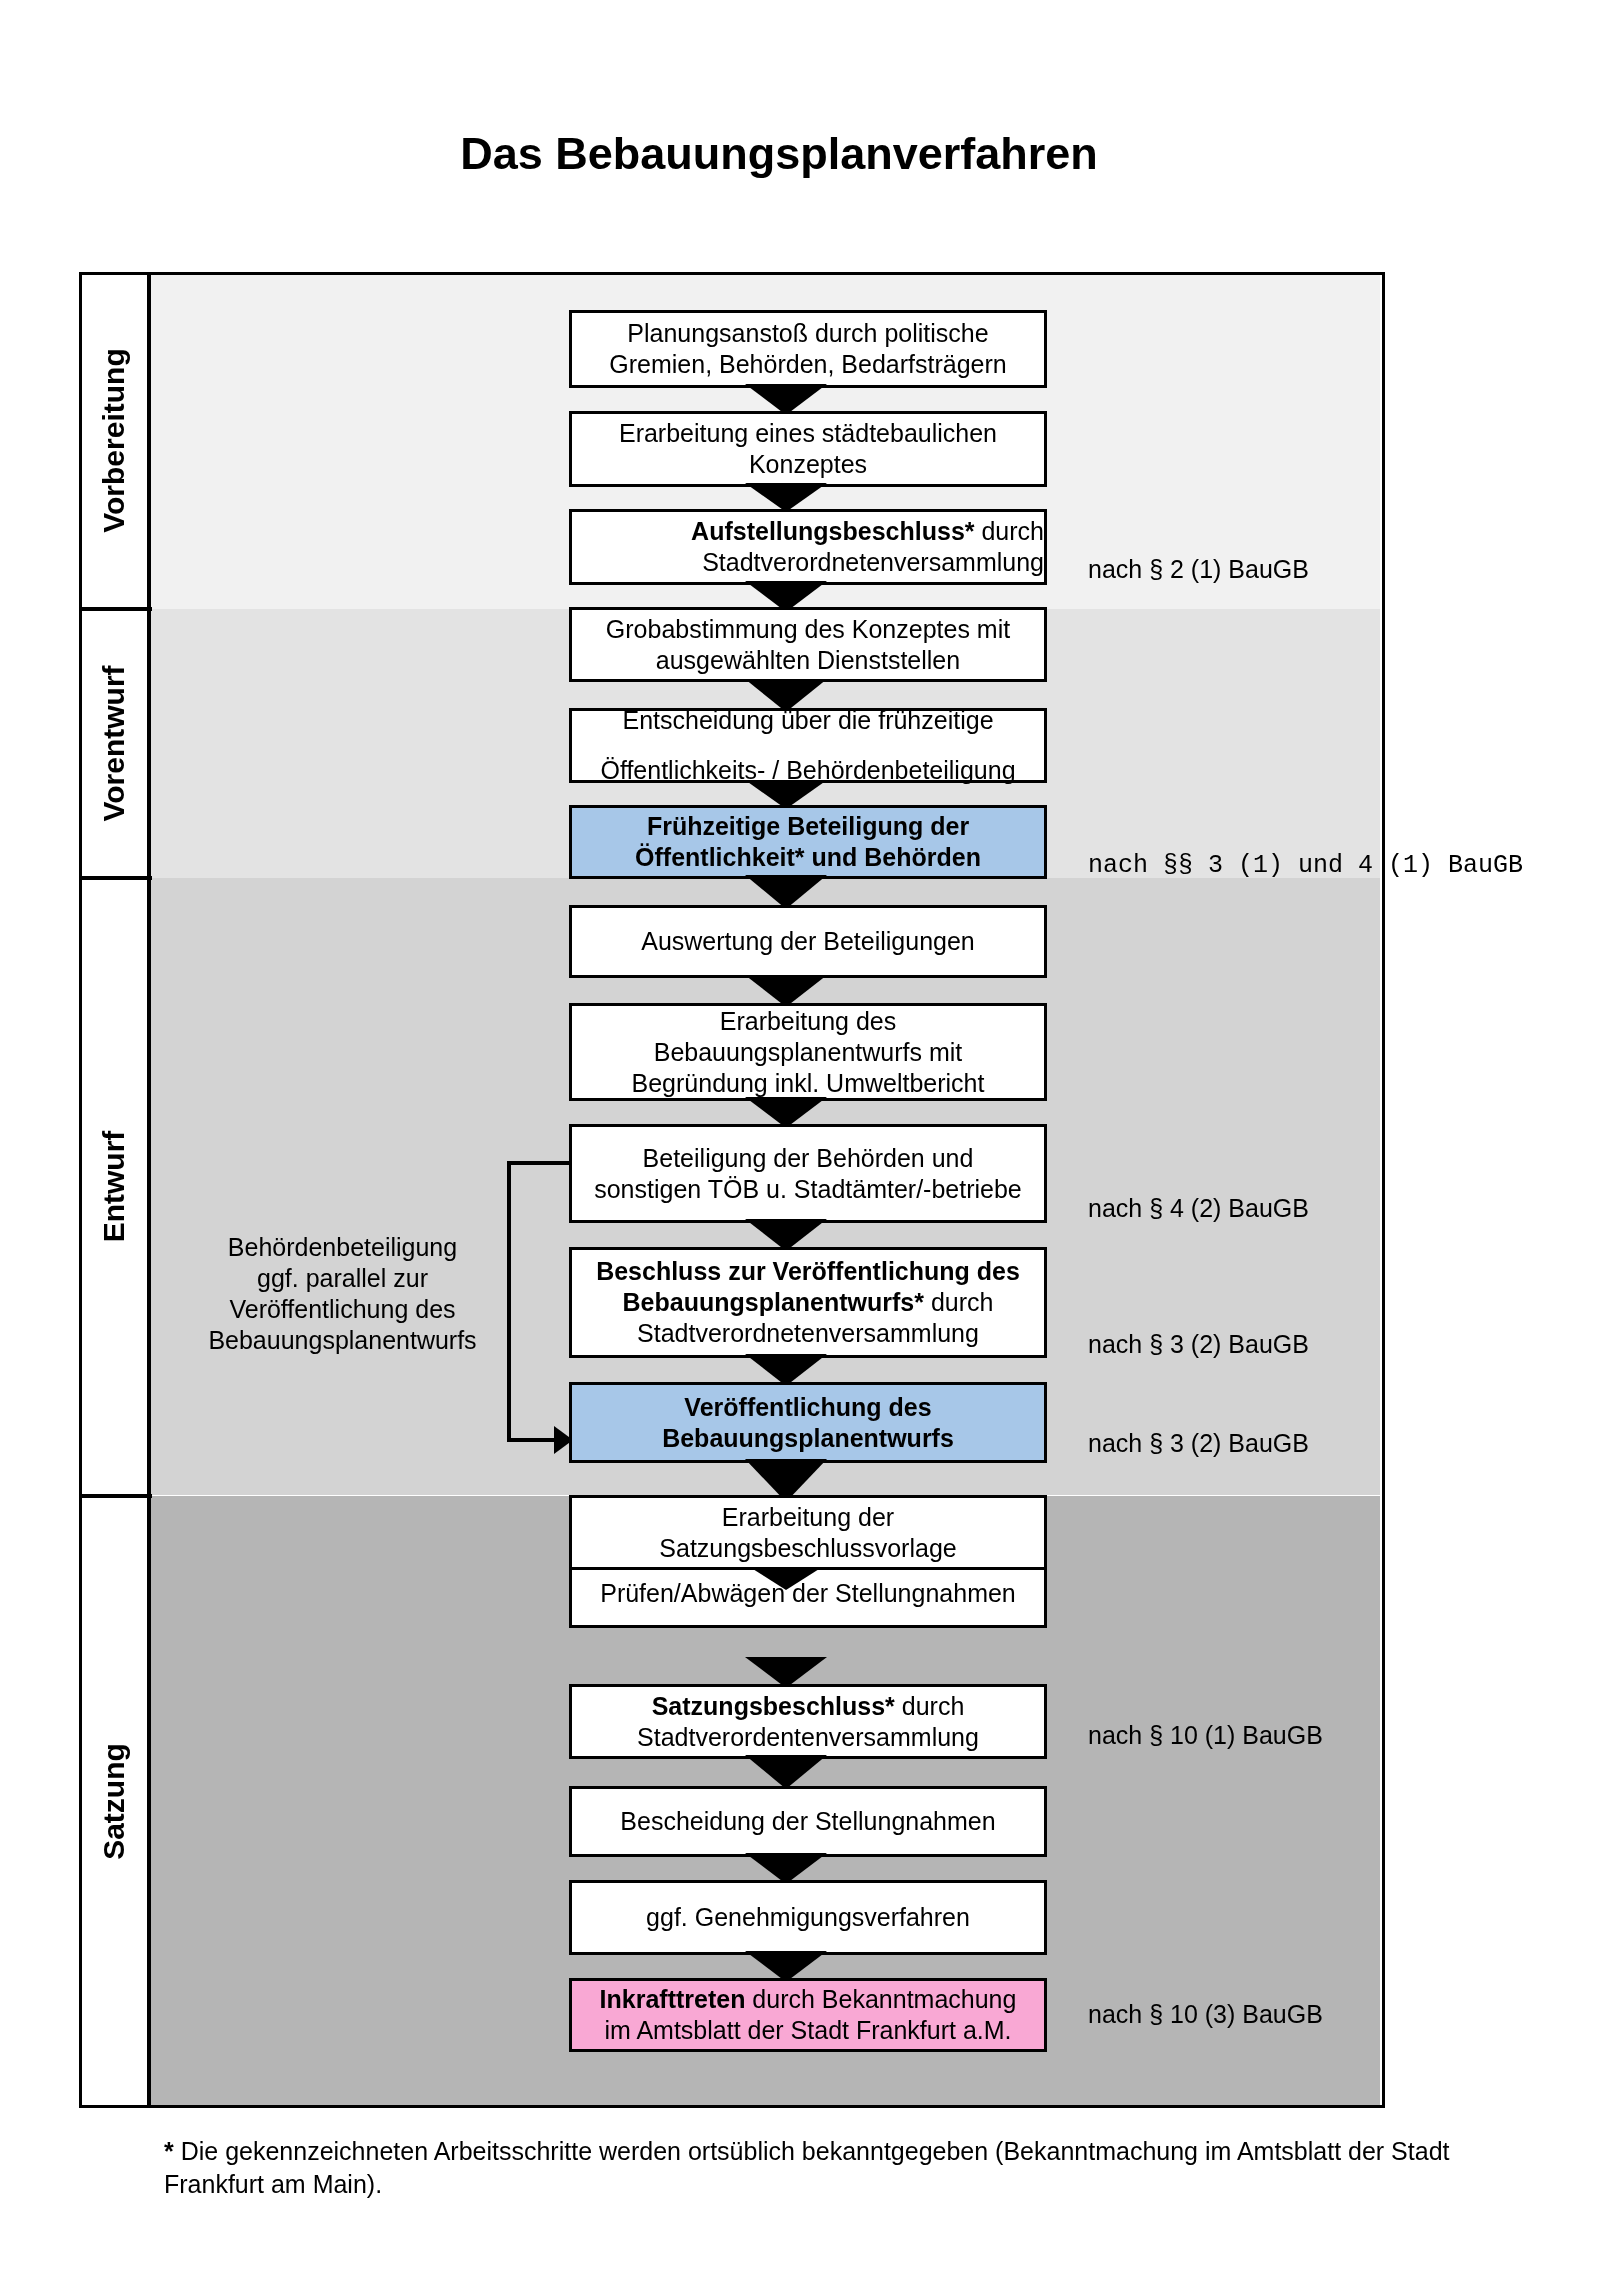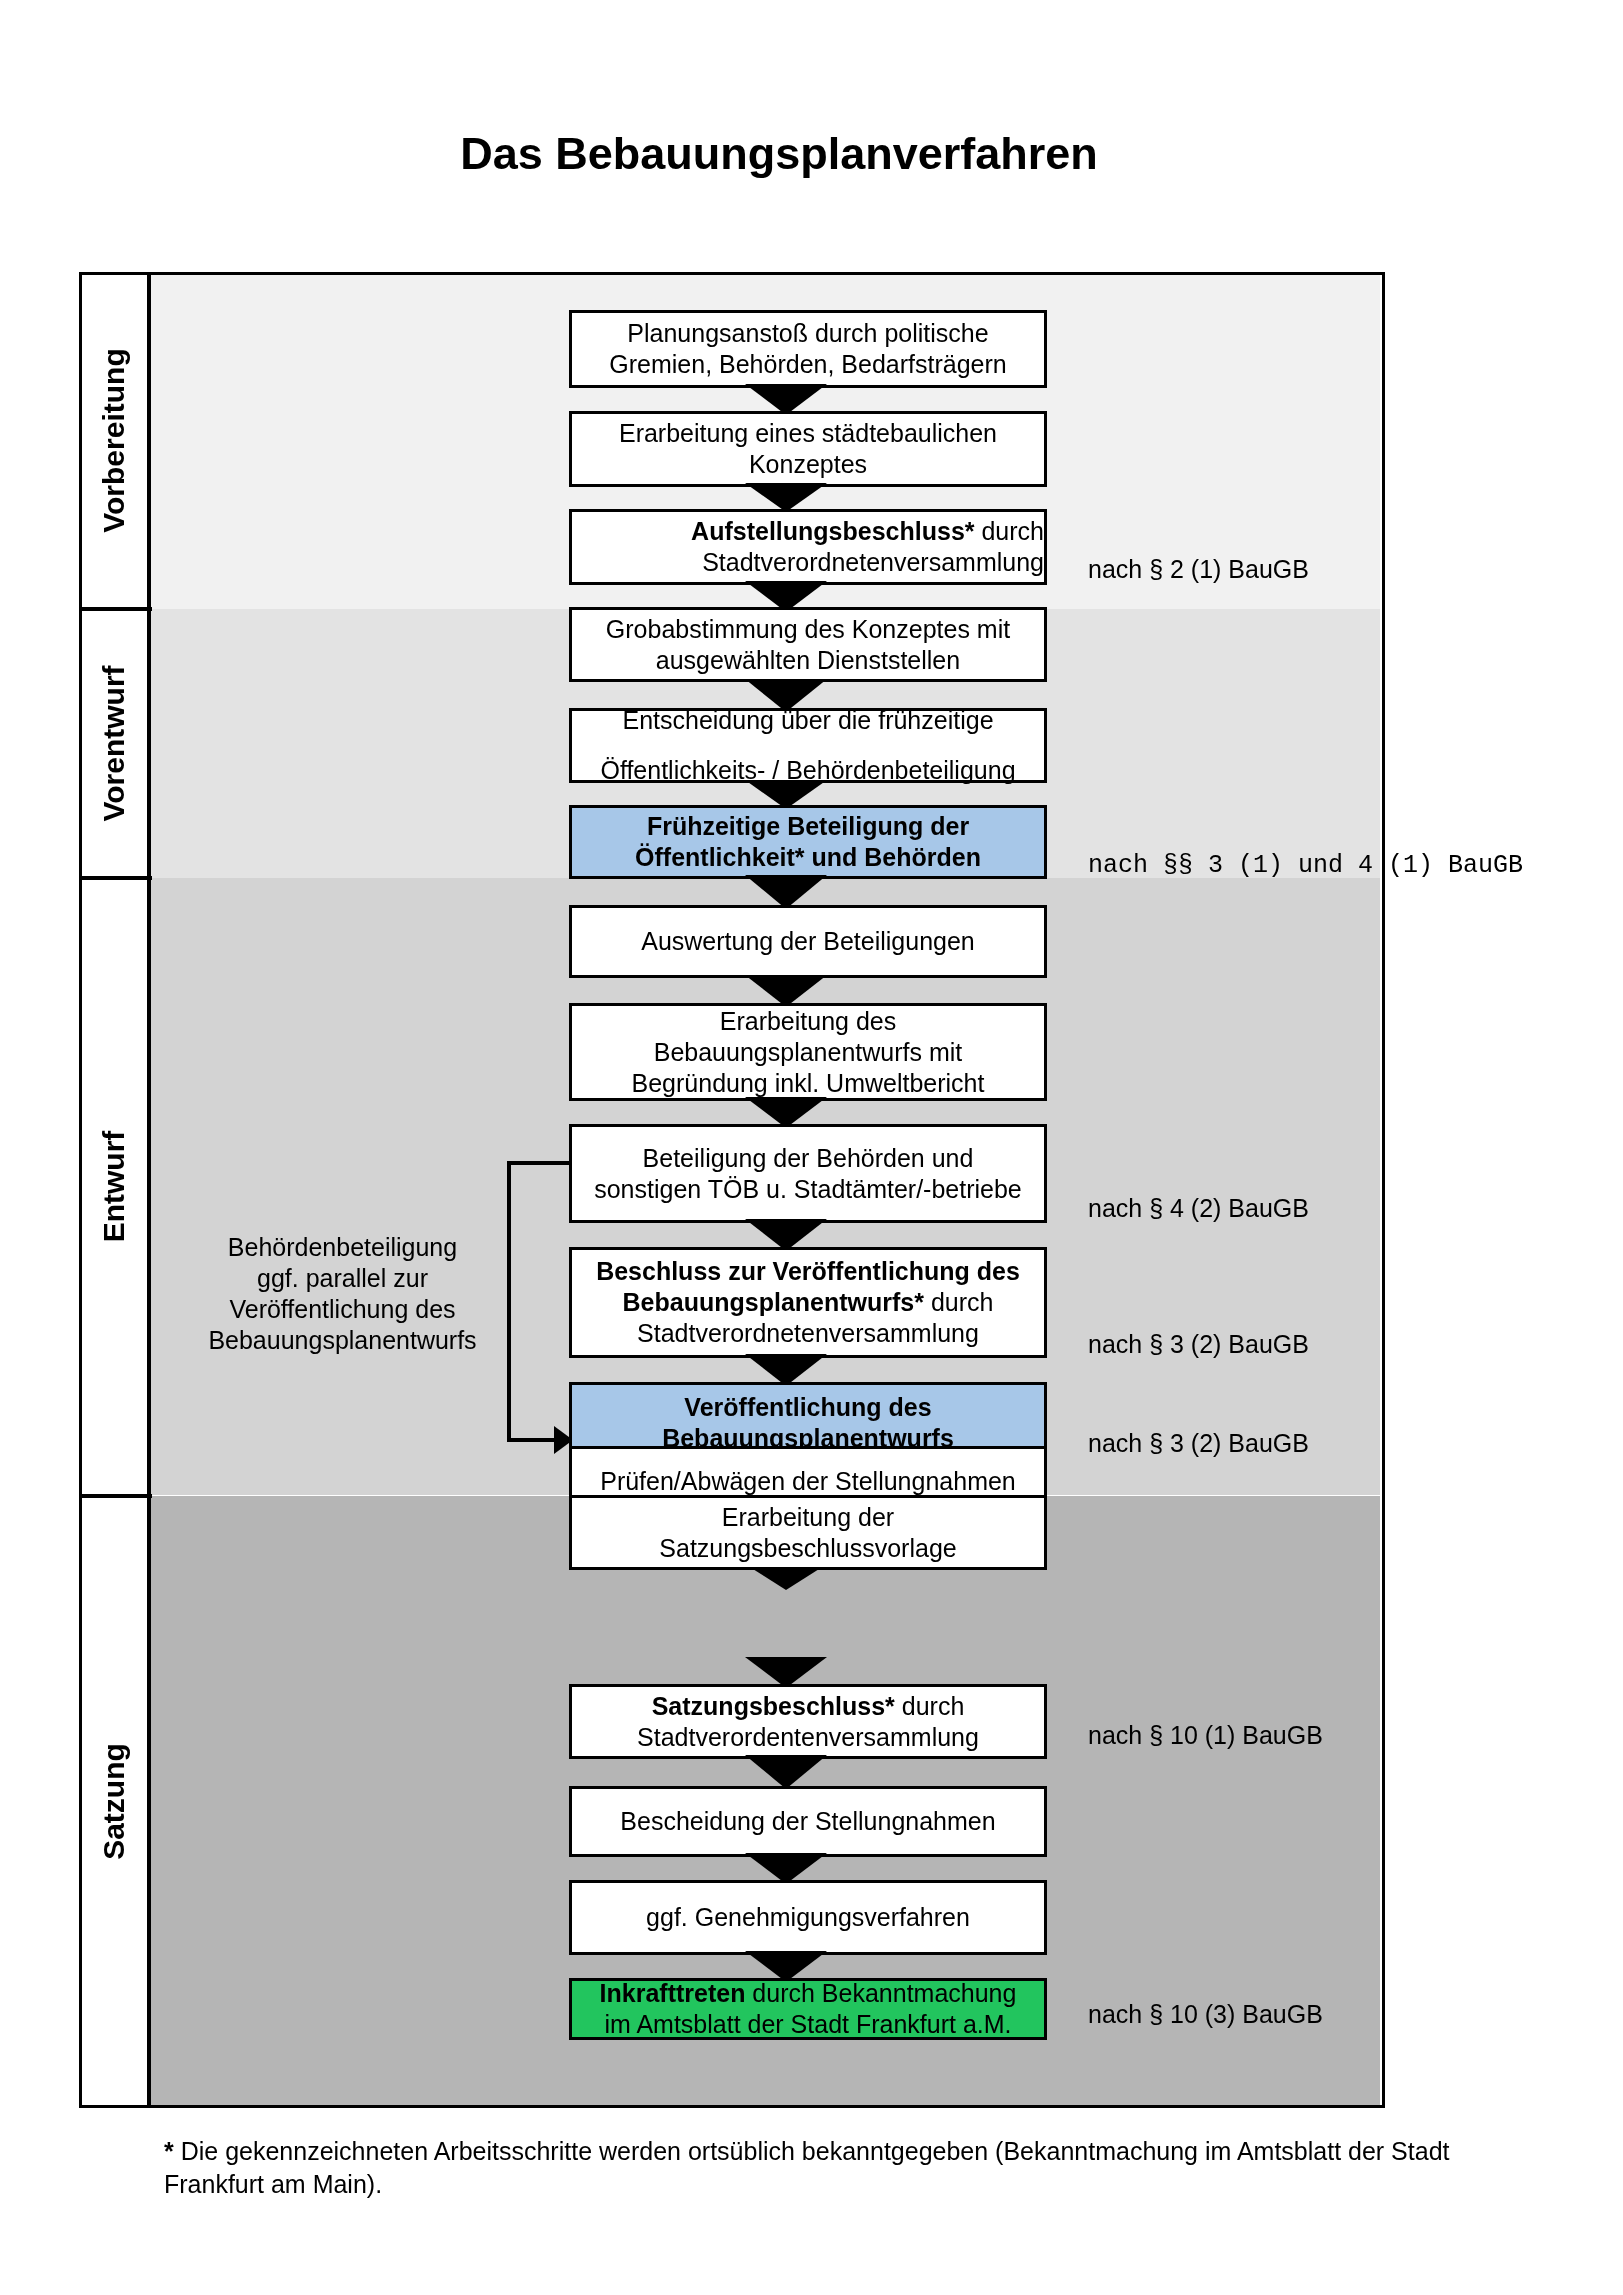--- a/index.html
+++ b/index.html
@@ -128,21 +128,21 @@
         <div class="box-line"><span class="seg-b">Beschluss zur Veröffentlichung des</span></div>
         <div class="box-line"><span class="seg-b">Bebauungsplanentwurfs*</span><span> durch</span></div>
         <div class="box-line"><span>Stadtverordnetenversammlung</span></div>
       </div>
       <div class="flow-arrow" style="top: 1354px; border-top: 32px solid rgb(0, 0, 0);"></div>
       <div class="flow-box" style="top: 1382px; height: 81px; background: rgb(167, 199, 232);">
         <div class="box-line"><span class="seg-b">Veröffentlichung des</span></div>
         <div class="box-line"><span class="seg-b">Bebauungsplanentwurfs</span></div>
       </div>
       <div class="flow-arrow" style="top: 1459px; border-top: 43px solid rgb(0, 0, 0);"></div>
-      <div class="flow-box" style="top: 1446px; height: 70px;">
+      <div class="flow-box" style="top: 1558px; height: 70px;">
         <div class="box-line"><span>Prüfen/Abwägen der Stellungnahmen</span></div>
       </div>
       <div class="flow-arrow" style="top: 1564px; border-top: 26px solid rgb(0, 0, 0);"></div>
       <div class="flow-box" style="top: 1495px; height: 75px;">
         <div class="box-line"><span>Erarbeitung der</span></div>
         <div class="box-line"><span>Satzungsbeschlussvorlage</span></div>
       </div>
       <div class="flow-arrow" style="top: 1657px; border-top: 31px solid rgb(0, 0, 0);"></div>
       <div class="flow-box" style="top: 1684px; height: 75px;">
         <div class="box-line"><span class="seg-b">Satzungsbeschluss*</span><span> durch</span></div>
@@ -150,21 +150,21 @@
       </div>
       <div class="flow-arrow" style="top: 1755px; border-top: 34px solid rgb(0, 0, 0);"></div>
       <div class="flow-box" style="top: 1786px; height: 71px; align-items: center;">
         <div class="box-line"><span>Bescheidung der Stellungnahmen</span></div>
       </div>
       <div class="flow-arrow" style="top: 1853px; border-top: 31px solid rgb(0, 0, 0);"></div>
       <div class="flow-box" style="top: 1880px; height: 75px;">
         <div class="box-line"><span>ggf. Genehmigungsverfahren</span></div>
       </div>
       <div class="flow-arrow" style="top: 1951px; border-top: 31px solid rgb(0, 0, 0);"></div>
-      <div class="flow-box" style="top: 1978px; height: 62px; background: #22c55e;">
+      <div class="flow-box" style="top: 1978px; height: 74px; background: #f9a8d4;">
         <div class="box-line"><span class="seg-b">Inkrafttreten</span><span> durch Bekanntmachung</span></div>
         <div class="box-line"><span>im Amtsblatt der Stadt Frankfurt a.M.</span></div>
       </div>
       <div class="side-ref" style="top: 554px;">nach § 2 (1) BauGB</div>
       <div class="side-ref" style="top: 850px; font-family: Liberation Mono, monospace;">nach §§ 3 (1) und 4 (1) BauGB</div>
       <div class="side-ref" style="top: 1193px;">nach § 4 (2) BauGB</div>
       <div class="side-ref" style="top: 1329px;">nach § 3 (2) BauGB</div>
       <div class="side-ref" style="top: 1428px;">nach § 3 (2) BauGB</div>
       <div class="side-ref" style="top: 1720px;">nach § 10 (1) BauGB</div>
       <div class="side-ref" style="top: 1999px;">nach § 10 (3) BauGB</div>

